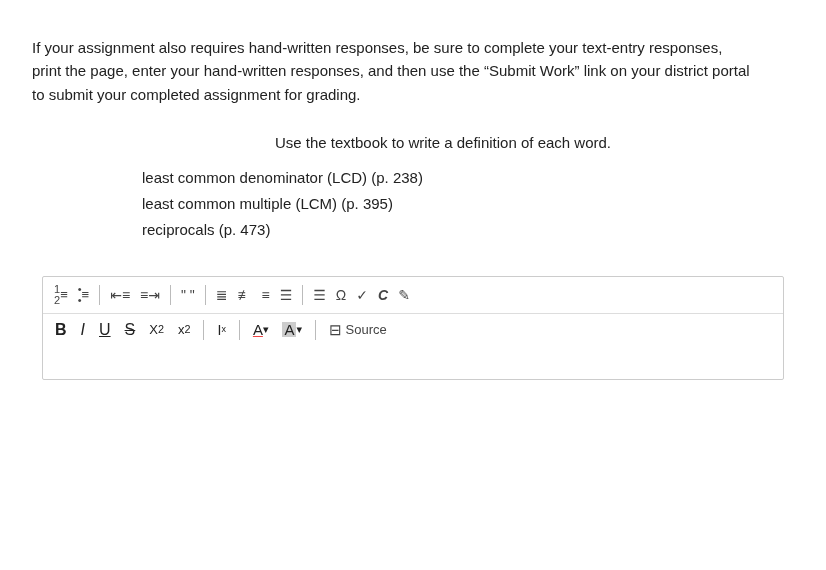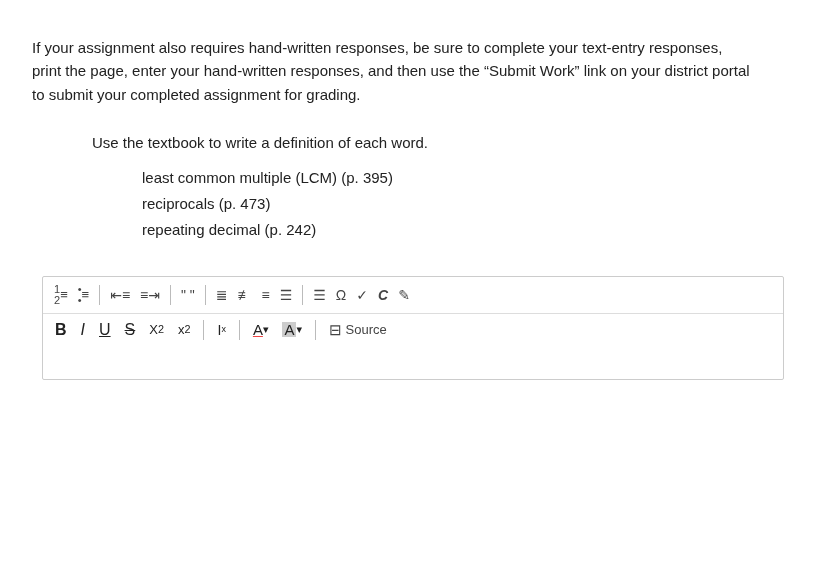--- a/index.html
+++ b/index.html
@@ -18,20 +18,21 @@
       line-height: 1.55;
       margin-bottom: 28px;
       max-width: 720px;
       margin-top: 8px;
     }
 
     .instruction-heading {
       font-size: 15px;
       margin-left: 60px;
       margin-bottom: 14px;
+      text-align: center;
     }
 
     .vocab-list {
       list-style: none;
       margin-left: 110px;
       margin-bottom: 32px;
       line-height: 1.75;
       font-size: 15px;
     }
 
@@ -132,23 +133,23 @@
     }
   </style>
 </head>
 <body>
 
 <p class="intro-text">If your assignment also requires hand-written responses, be sure to complete your text-entry responses, print the page, enter your hand-written responses, and then use the “Submit Work” link on your district portal to submit your completed assignment for grading.</p>
 
 <p class="instruction-heading">Use the textbook to write a definition of each word.</p>
 
 <ul class="vocab-list">
+  <li>least common denominator (LCD) (p. 238)</li>
   <li>least common multiple (LCM) (p. 395)</li>
   <li>reciprocals (p. 473)</li>
-  <li>repeating decimal (p. 242)</li>
 </ul>
 
 <div class="editor-container">
 
   <div class="toolbar-row">
 
     <button class="toolbar-btn" title="Ordered List">
       <span style="font-size:11px;line-height:1;">1<br>2</span>
         <span style="font-size:13px;">≡</span>
     </button>

